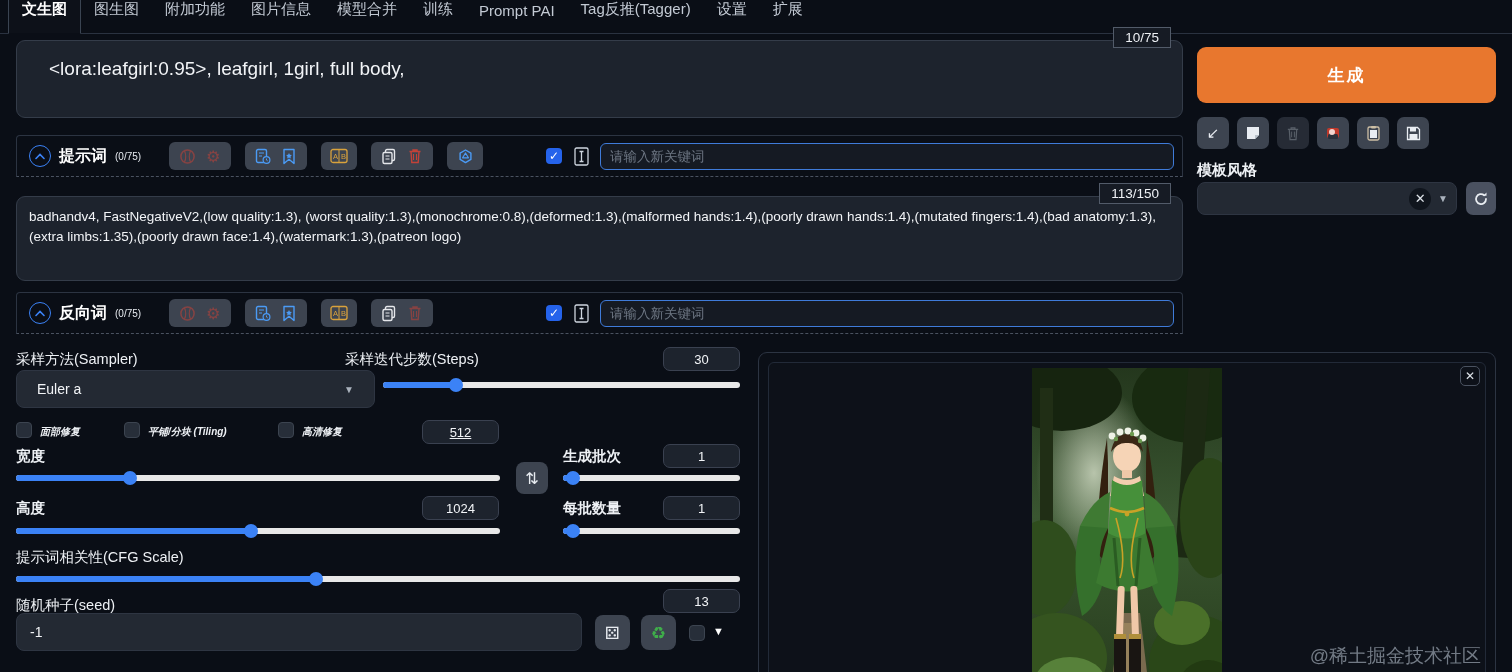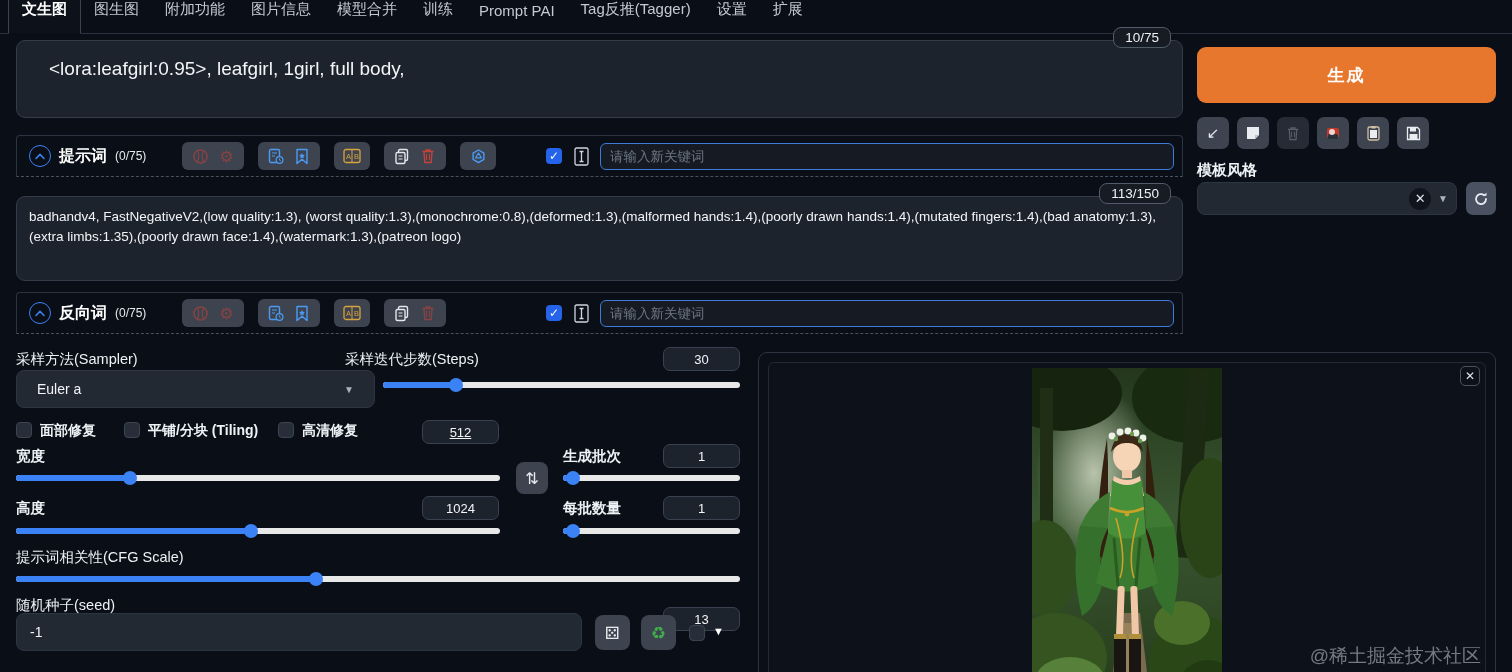--- a/index.html
+++ b/index.html
@@ -12,30 +12,30 @@
   .tab { font-size:15px; color:#c3cad4; padding:14px 13px; cursor:pointer; white-space:nowrap; }
   .tab.active { color:#fff; font-weight:bold; border:1px solid #3a4452; border-bottom:1px solid #0a0e16;
     border-radius:8px 8px 0 0; background:#0d1119; margin-bottom:-1px; }
 
   
   .left { position:absolute; left:16px; top:40px; width:1167px; height:632px; }
 
   .ta { position:absolute; left:0; width:1167px; background:#1d232d; border:1px solid #343c49;
     border-radius:9px; color:#f2f4f7; font-size:19px; padding:14px 32px; resize:none;
     font-family:"Liberation Sans","DejaVu Sans",sans-serif; line-height:1.45; outline:none; }
-  .badge { position:absolute; background:#161b24; border:1px solid #525b69; border-radius:8px;
+  .badge { position:absolute; background:#161b24; border:1px solid #525b69; border-radius:0;
     color:#eef1f5; font-size:13.5px; padding:2px 11px; z-index:5; }
 
   .kwrow { position:absolute; left:0; width:1167px; height:42px; border:1px solid #2c3442;
     border-bottom:1px dashed #4a5260; border-radius:4px 4px 0 0; display:flex; align-items:center; padding:0 8px; }
   .collapse { width:22px; height:22px; border:1.5px solid #3b82f6; border-radius:50%;
     display:flex; align-items:center; justify-content:center; margin:0 8px 0 4px; flex:none; }
   .collapse svg { display:block; }
   .kwlabel { font-size:16px; font-weight:bold; color:#fff; margin-right:8px; white-space:nowrap; }
-  .kwcount { font-size:12px; color:#e7ebf0; margin-right:36px; white-space:nowrap; }
+  .kwcount { font-size:10px; color:#e7ebf0; margin-right:28px; white-space:nowrap; }
   .chip { background:#3d4450; border-radius:6px; height:28px; display:flex; align-items:center;
     padding:0 5px; margin-right:14px; flex:none; }
   .ibtn { width:26px; height:24px; display:flex; align-items:center; justify-content:center; cursor:pointer; }
   .dim { opacity:.55; }
   .kwcheck { width:16px; height:16px; background:#2563eb; border-radius:4px; color:#fff;
     font-size:12px; display:flex; align-items:center; justify-content:center; margin:0 6px 0 auto; flex:none; cursor:pointer; }
   .kwinput { width:574px; height:27px; background:#151a23; border:1px solid #3f7bd9; border-radius:6px;
     color:#e7ebf0; font-size:13.5px; padding:0 9px; outline:none; margin-left:6px; flex:none;
     font-family:"Liberation Sans","DejaVu Sans",sans-serif; }
   .kwinput::placeholder { color:#6d7683; }
@@ -49,21 +49,21 @@
     height:38px; display:flex; align-items:center; padding:0 20px; font-size:14px; color:#f2f4f7; cursor:pointer; }
   .dropdown .caret { margin-left:auto; color:#aab2bd; font-size:10px; }
 
   .slider { position:absolute; height:14px; cursor:pointer; }
   .slider .track { position:absolute; left:0; right:0; top:4px; height:6px; background:#e8e8e8; border-radius:3px; }
   .slider .fill { position:absolute; left:0; top:4px; height:6px; background:#3b82f6; border-radius:3px 0 0 3px; }
   .slider .thumb { position:absolute; top:0; width:14px; height:14px; background:#3b82f6; border-radius:50%; }
 
   .cbx { width:16px; height:16px; background:#272e39; border:1px solid #3c4450; border-radius:4px;
     display:inline-block; vertical-align:-3px; margin-right:8px; cursor:pointer; }
-  .optlabel { font-size:14px; color:#eef1f5; font-weight:bold; }
+  .optlabel { font-size:10px; color:#eef1f5; font-weight:bold;font-style:italic; }
   .opt { position:absolute; white-space:nowrap; }
 
   .squarebtn { position:absolute; background:#3d4450; border-radius:8px; display:flex;
     align-items:center; justify-content:center; cursor:pointer; color:#e7ebf0; }
 
   .seedinput { position:absolute; background:#232933; border:1px solid #2e3542; border-radius:8px;
     color:#f2f4f7; font-size:14px; padding:0 13px; outline:none;
     font-family:"Liberation Sans","DejaVu Sans",sans-serif; }
 
   
@@ -324,21 +324,21 @@
 
   <div class="plabel" style="left:547px; top:459px; font-weight:bold;">每批数量</div>
   <input class="vbox" style="left: 647px; top: 456px;" value="1">
   <div class="slider" style="left:547px; top:484px; width:177px;">
     <div class="track"></div>
       <div class="fill" style="width:4%;"></div>
       <div class="thumb" style="left:calc(4% - 4px);"></div>
   </div>
 
   <div class="plabel" style="left:0; top:508px;">提示词相关性(CFG Scale)</div>
-  <input class="vbox" style="left: 647px; top: 527px; margin-top: 40px;" value="13">
+  <input class="vbox" style="left: 647px; top: 509px; margin-top: 40px;" value="13">
   <div class="slider" style="left:0; top:532px; width:724px;">
     <div class="track"></div>
       <div class="fill" style="width:41.5%;"></div>
       <div class="thumb" style="left:calc(41.5% - 7px);"></div>
   </div>
 
   <div class="plabel" style="left:0; top:556px;">随机种子(seed)</div>
   <input class="seedinput" style="left: 0px; top: 573px; width: 566px; height: 38px;" value="-1">
   <div class="squarebtn" style="left:579px; top:575px; width:35px; height:35px; font-size:17px; font-family:'DejaVu Sans',sans-serif;">
     <span>⚄</span>

